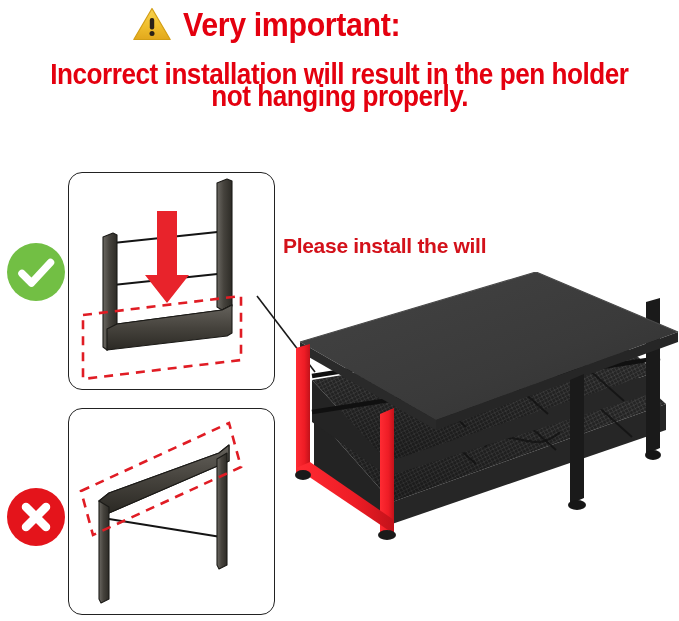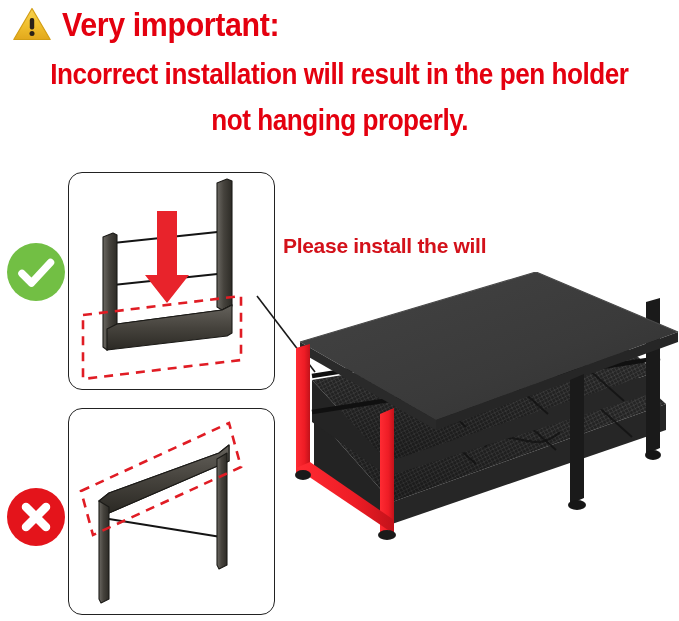--- a/index.html
+++ b/index.html
@@ -19,24 +19,24 @@
   
   #heading-block {
     position: absolute;
     left: 0;
     top: 0;
     width: 679px;
     height: 140px;
   }
   #heading-line-1 {
     position: absolute;
-    left: 12px;
+    left: 4px;
     top: 6px;
     width: 543px;
-    text-align: left;
+    text-align: center;
     white-space: nowrap;
   }
   .warn-icon {
     display: inline-block;
     vertical-align: -6px;
     margin-right: 6px;
   }
   #heading-title {
     display: inline-block;
     color: #e4000f;
@@ -51,21 +51,21 @@
     left: 0;
     width: 679px;
     text-align: center;
     color: #e4000f;
     font-size: 29px;
     font-weight: bold;
     letter-spacing: -0.5px;
     white-space: nowrap;
   }
   #heading-line-2 { top: 58px; }
-  #heading-line-3 { top: 104px; }
+  #heading-line-3 { top: 80px; }
   #heading-line-2 span, #heading-line-3 span {
     display: inline-block;
     transform: scaleX(0.9);
   }
 
   
   .status-mark {
     position: absolute;
     width: 58px;
     height: 58px;

